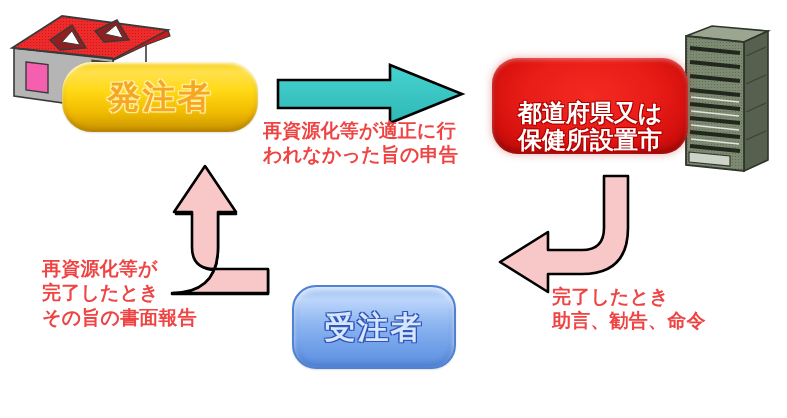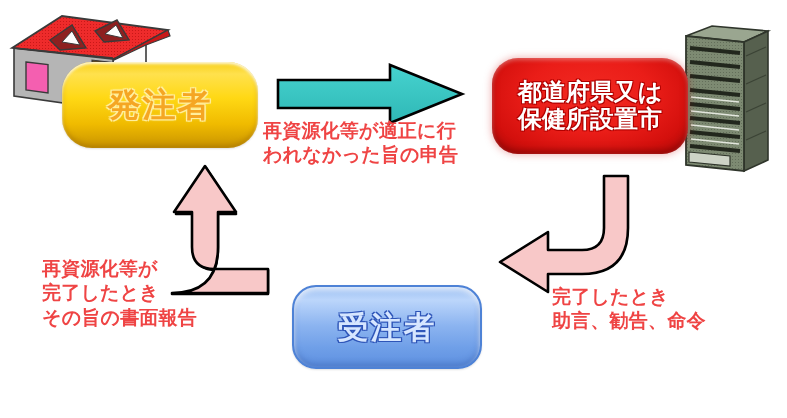--- a/index.html
+++ b/index.html
@@ -23,21 +23,21 @@
     display: flex;
     align-items: center;
     justify-content: center;
     text-align: center;
     box-sizing: border-box;
     line-height: 1.05;
   }
 
   
   #node-orderer {
-    left: 62px; top: 62px; width: 196px; height: 86px;
+    left: 62px; top: 62px; width: 196px; height: 70px;
     border-radius: 30px;
     background:
       linear-gradient(to bottom,
         #f7cf17 0%,
         #ffe14d 14%,
         #ffd814 42%,
         #f0bb00 72%,
         #d9a400 88%,
         #c99500 100%);
     box-shadow:
@@ -65,37 +65,38 @@
     background:
       radial-gradient(ellipse at 50% 38%,
         #f22a22 0%,
         #ea1d18 45%,
         #d4100d 75%,
         #b00a08 100%);
     box-shadow:
       inset 0 2px 4px rgba(255,255,255,0.35),
       inset 0 -4px 7px rgba(110,0,0,0.55),
       0 0 9px rgba(200,0,0,0.35);
+    align-items: flex-end;
   }
   #node-prefecture .node-label {
     font-size: 24px;
     font-weight: 700;
     color: #ffffff;
     letter-spacing: 0px;
     line-height: 1.12;
     text-shadow:
       -1px -1px 0 #b00000,
        1px -1px 0 #b00000,
       -1px  1px 0 #b00000,
        1px  1px 0 #b00000;
   }
 
   
   #node-contractor {
-    left: 292px; top: 285px; width: 190px; height: 84px;
+    left: 292px; top: 285px; width: 164px; height: 84px;
     border-radius: 24px;
     background:
       linear-gradient(to bottom,
         #9dc0f2 0%,
         #bcd6fb 16%,
         #8cb4f0 48%,
         #6f9fe8 76%,
         #5e90e0 100%);
     border: 2px solid #4e82d6;
     box-shadow:

